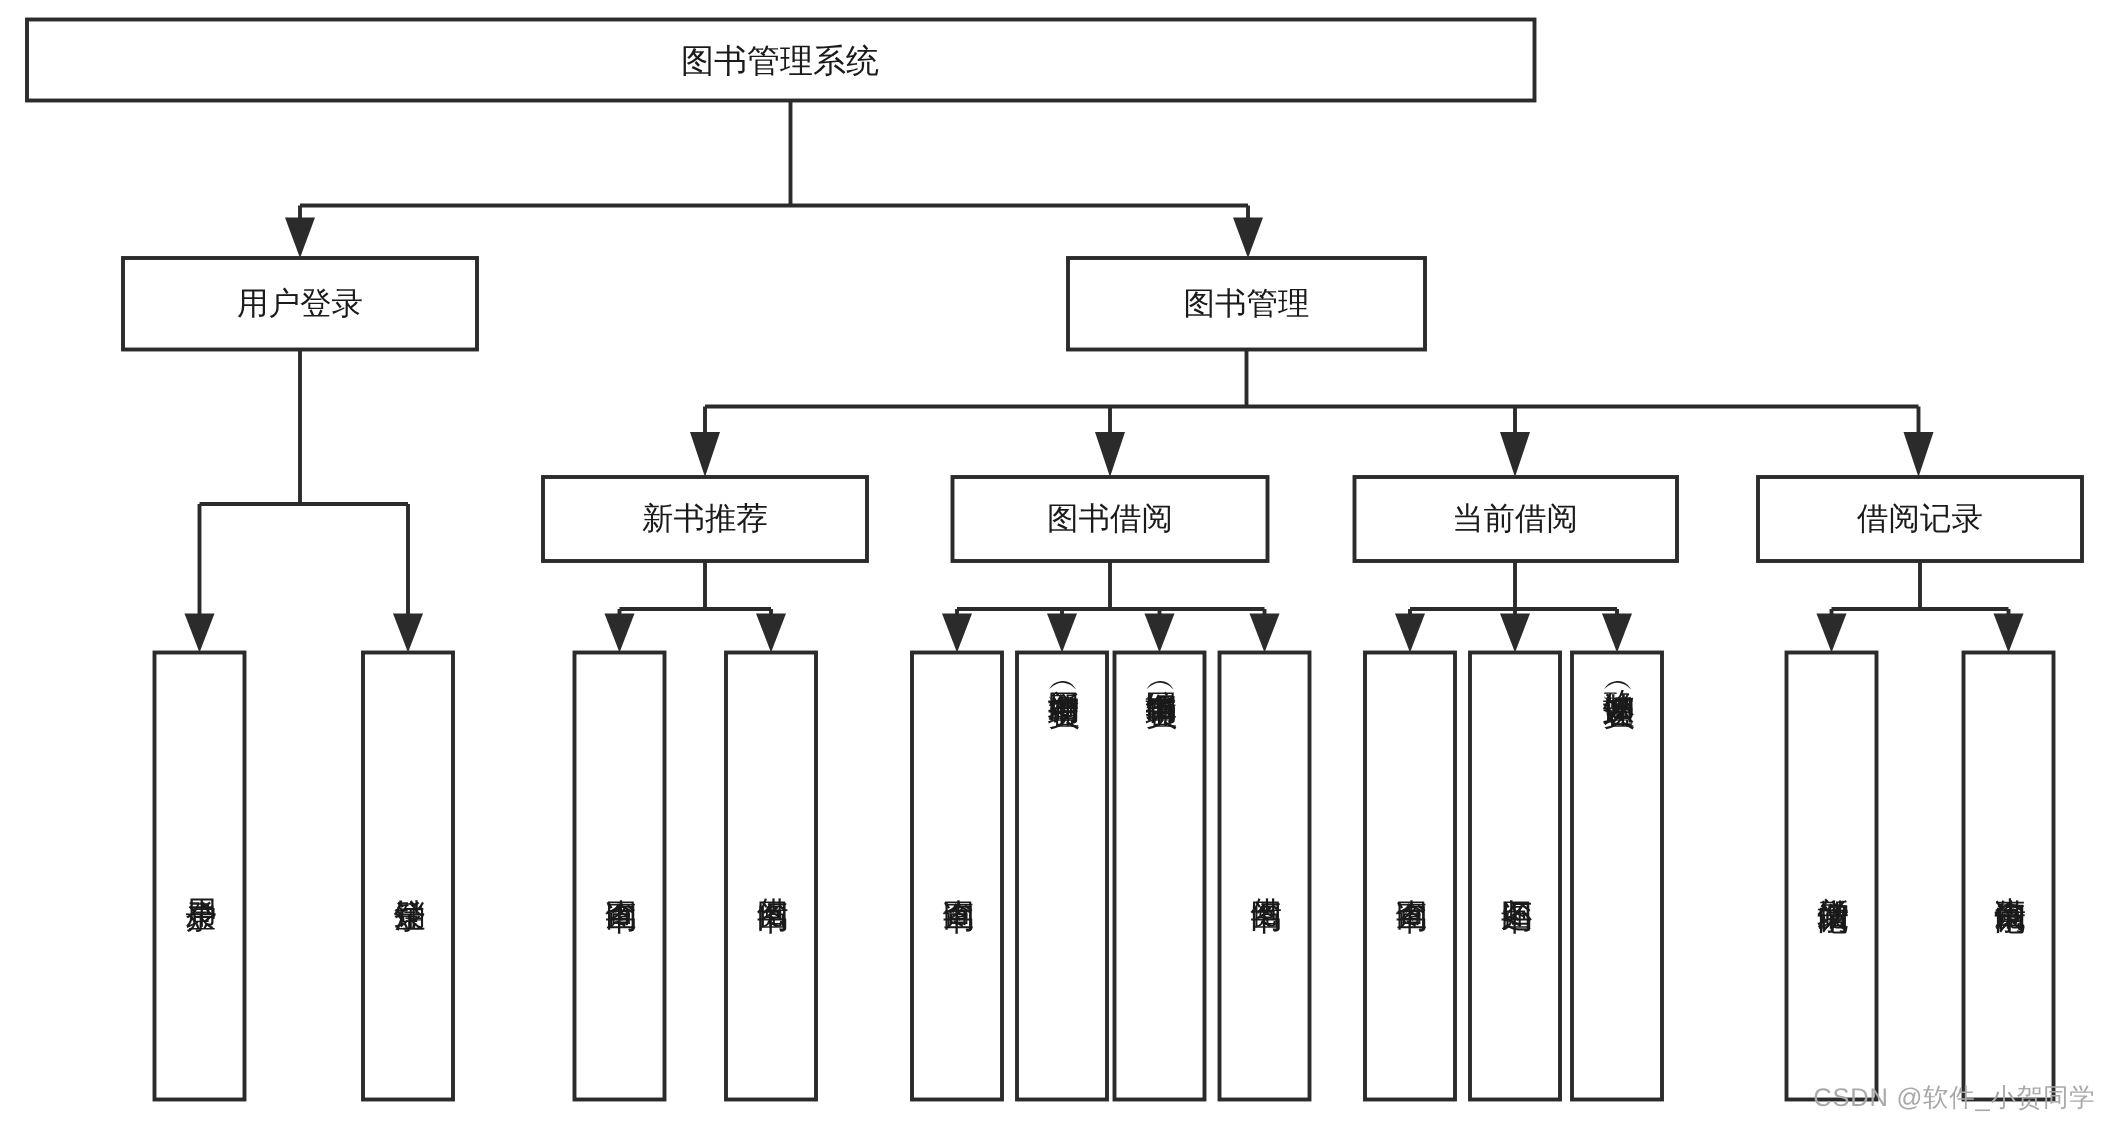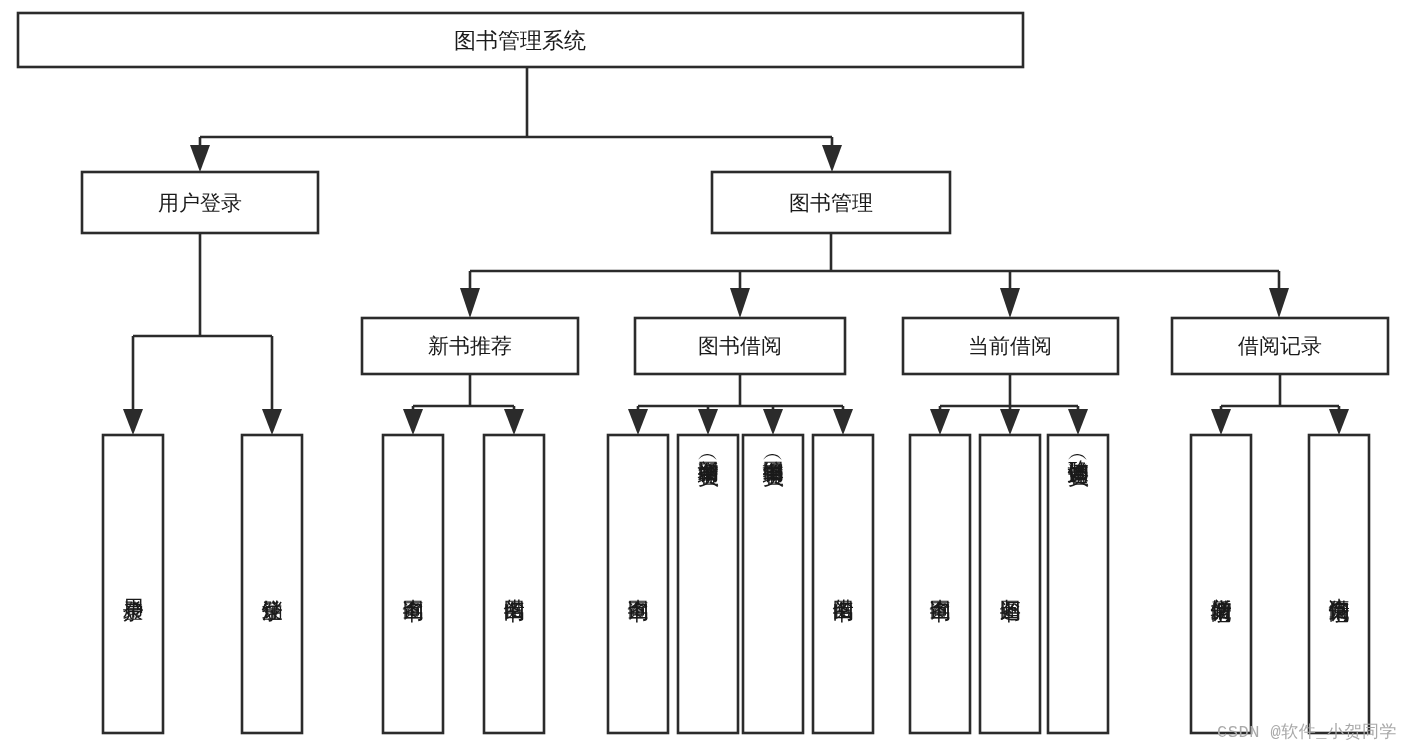--- a/index.html
+++ b/index.html
@@ -68,21 +68,21 @@
     font-size: 21px;
     line-height: 1.06;
     color: #1a1a1a;
     letter-spacing: 1px;
     white-space: nowrap;
   }
   .watermark {
     position: absolute;
     right: 8px;
     bottom: 4px;
-    font-family: Liberation Mono, monospace;
+    font-family: Liberation Sans, sans-serif;
     font-size: 17px;
     color: #a9a9a9;
     white-space: nowrap;
     letter-spacing: 0.5px;
   }
 </style>
 </head>
 <body>
 
 <div id="diagram-root">

